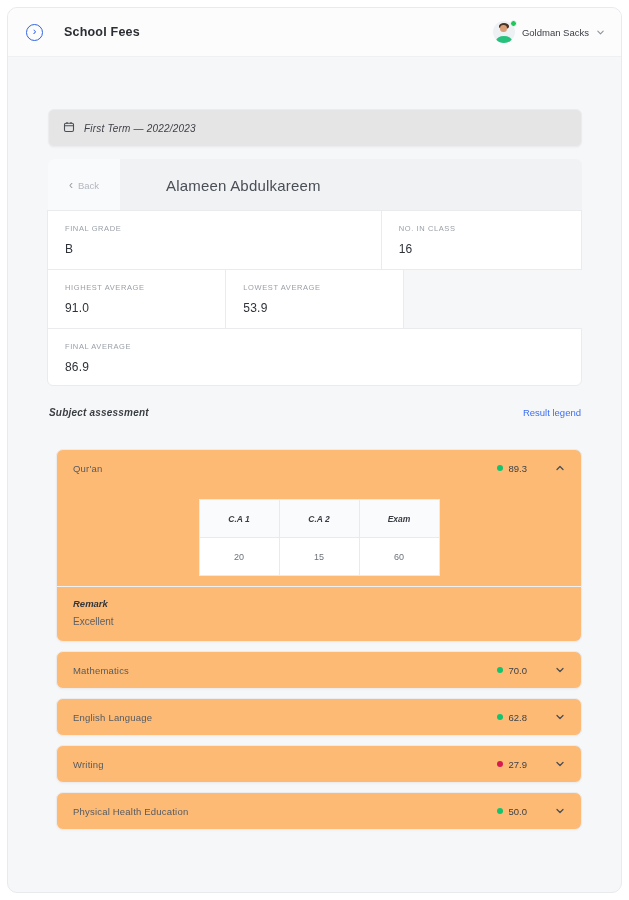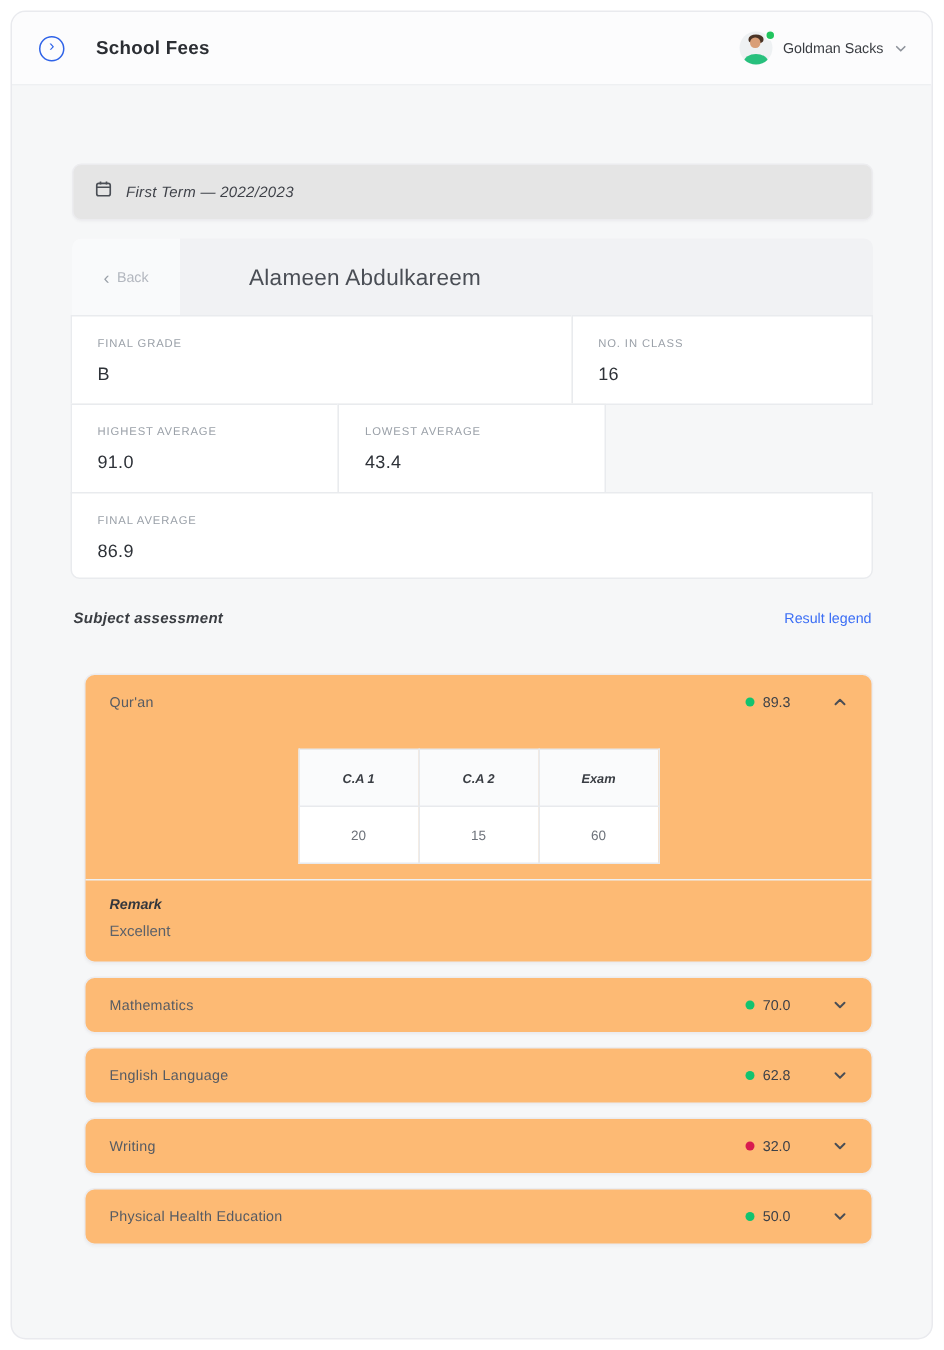--- a/index.html
+++ b/index.html
@@ -124,21 +124,21 @@
             <div class="stat-value">16</div>
           </div>
         </div>
         <div class="stat-row row-2">
           <div class="stat-cell">
             <div class="stat-label">HIGHEST AVERAGE</div>
             <div class="stat-value">91.0</div>
           </div>
           <div class="stat-cell">
             <div class="stat-label">LOWEST AVERAGE</div>
-            <div class="stat-value">43.4</div>
+            <div class="stat-value">53.9</div>
           </div>
         </div>
         <div class="stat-row row-3">
           <div class="stat-cell">
             <div class="stat-label">FINAL AVERAGE</div>
             <div class="stat-value">86.9</div>
           </div>
         </div>
       </div>
     </div>
@@ -215,21 +215,21 @@
               </svg>
           </span>
         </div>
       </section>
 
       <section class="subject-card">
         <div class="subject-header">
           <span class="subject-name">Writing</span>
           <span class="score-group">
             <span class="dot" style="background-color: rgb(216, 27, 79);"></span>
-            <span class="score">32.0</span>
+            <span class="score">27.9</span>
           </span>
           <span class="chevron">
             <svg width="10" height="10" viewBox="0 0 10 10">
                 <path d="M2 3.5 L5 6.5 L8 3.5" stroke="#4a4e55" stroke-width="1.3" fill="none" stroke-linecap="round" stroke-linejoin="round"></path>
               </svg>
           </span>
         </div>
       </section>
 
       <section class="subject-card">

